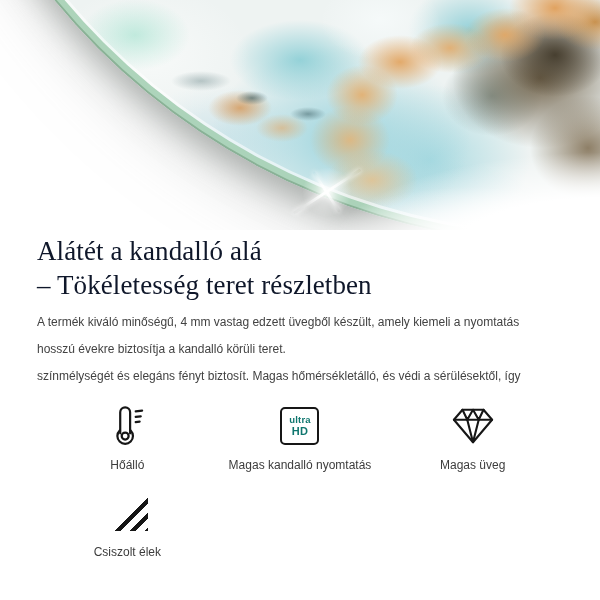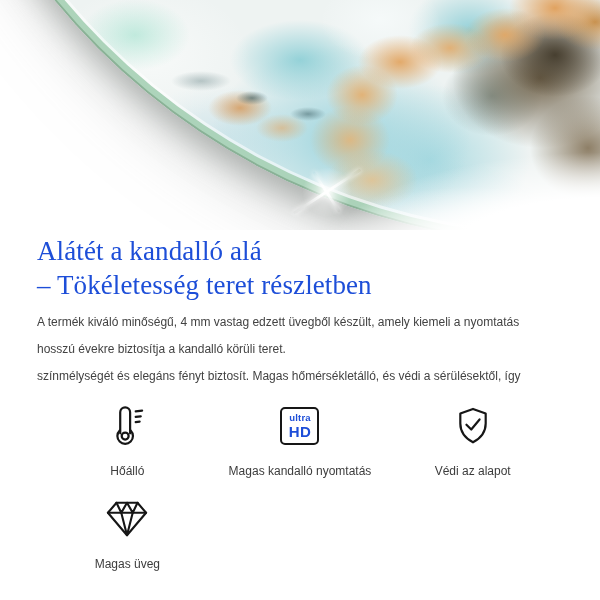--- a/index.html
+++ b/index.html
@@ -73,43 +73,43 @@
   .sparkle::after{
     content:"";position:absolute;left:36px;top:14px;width:2.5px;height:48px;border-radius:2px;
     background:linear-gradient(180deg, rgba(255,255,255,0), #fff 45%, #fff 55%, rgba(255,255,255,0));
     transform:rotate(-33deg);box-shadow:0 0 5px rgba(255,255,255,.8);
   }
 
   
   .content{padding:4px 37px 0 37px;}
   .title{
     margin:0;font-family:"Liberation Serif", serif;font-weight:400;
-    font-size:27px;line-height:34px;color:#1d4ed8;letter-spacing:.1px;
+    font-size:27px;line-height:34px;color:#0f172a;letter-spacing:.1px;
   }
   .title span{display:block;}
   .desc{margin:7px 0 0 0;font-size:12px;line-height:27px;color:#424242;}
   .desc span{display:block;white-space:nowrap;}
 
   
   .features{
     margin-top:13px;display:grid;grid-template-columns:repeat(3,1fr);
     row-gap:18px;padding:0 4px;text-align:center;
   }
   .feature{display:flex;flex-direction:column;align-items:center;}
   .icon-box{height:46px;display:flex;align-items:center;justify-content:center;}
-  .feature-label{margin-top:15px;font-size:12px;color:#3c3c3c;}
+  .feature-label{margin-top:9px;font-size:12px;color:#3c3c3c;}
   .icon-box svg{display:block;}
 
   .hd-box{
     width:35px;height:34px;border:2.5px solid #161616;border-radius:5px;
     display:flex;flex-direction:column;align-items:center;justify-content:center;
-    line-height:1;color:#1d4ed8;background:#fff;
+    line-height:1;color:#0f766e;background:#fff;
   }
   .hd-small{font-size:9.5px;font-weight:700;letter-spacing:.2px;}
-  .hd-big{font-size:15px;font-weight:800;margin-top:1px;letter-spacing:.3px;}
+  .hd-big{font-size:11px;font-weight:800;margin-top:1px;letter-spacing:.3px;}
 
   .stripes{
     width:42px;height:36px;
     background:repeating-linear-gradient(135deg,#161616 0 4px, transparent 4px 10.5px);
     clip-path:polygon(100% 0, 100% 100%, 0 100%);
   }
 </style>
 </head>
 <body>
 
@@ -153,39 +153,36 @@
       <div class="feature">
         <div class="icon-box">
           <div class="hd-box">
             <span class="hd-small">ultra</span>
             <span class="hd-big">HD</span>
           </div>
         </div>
         <div class="feature-label">Magas kandalló nyomtatás</div>
       </div>
 
-      <div class="feature">
-        <div class="icon-box">
-          <svg width="42" height="44" viewBox="0 0 48 48" fill="none" stroke="#161616" stroke-width="2.5" stroke-linecap="round" stroke-linejoin="round">
-            <path d="M24 4.5 L38.5 9.8 V21 C38.5 31 32.5 38 24 42.6 C15.5 38 9.5 31 9.5 21 V9.8 Z"></path>
-            <path d="M16.5 22.5 L22 28 L31.5 16.5"></path>
-          </svg>
-        </div>
-        <div class="feature-label">Védi az alapot</div>
-      </div>
 
       <div class="feature">
         <div class="icon-box">
           <svg width="46" height="42" viewBox="0 0 48 44" fill="none" stroke="#161616" stroke-width="2.2" stroke-linecap="round" stroke-linejoin="round">
             <path d="M13 5 H35 L44 15.5 L24 39 L4 15.5 Z"></path>
             <path d="M4 15.5 H44"></path>
             <path d="M13 5 L18 15.5 L24 5 L30 15.5 L35 5"></path>
             <path d="M18 15.5 L24 39 L30 15.5"></path>
           </svg>
         </div>
         <div class="feature-label">Magas üveg</div>
       </div>
 
+      <div class="feature">
+        <div class="icon-box">
+          <div class="stripes"></div>
+        </div>
+        <div class="feature-label">Csiszolt élek</div>
+      </div>
 
 
     </div>
   </section>
 </div>
 
 </body></html>

